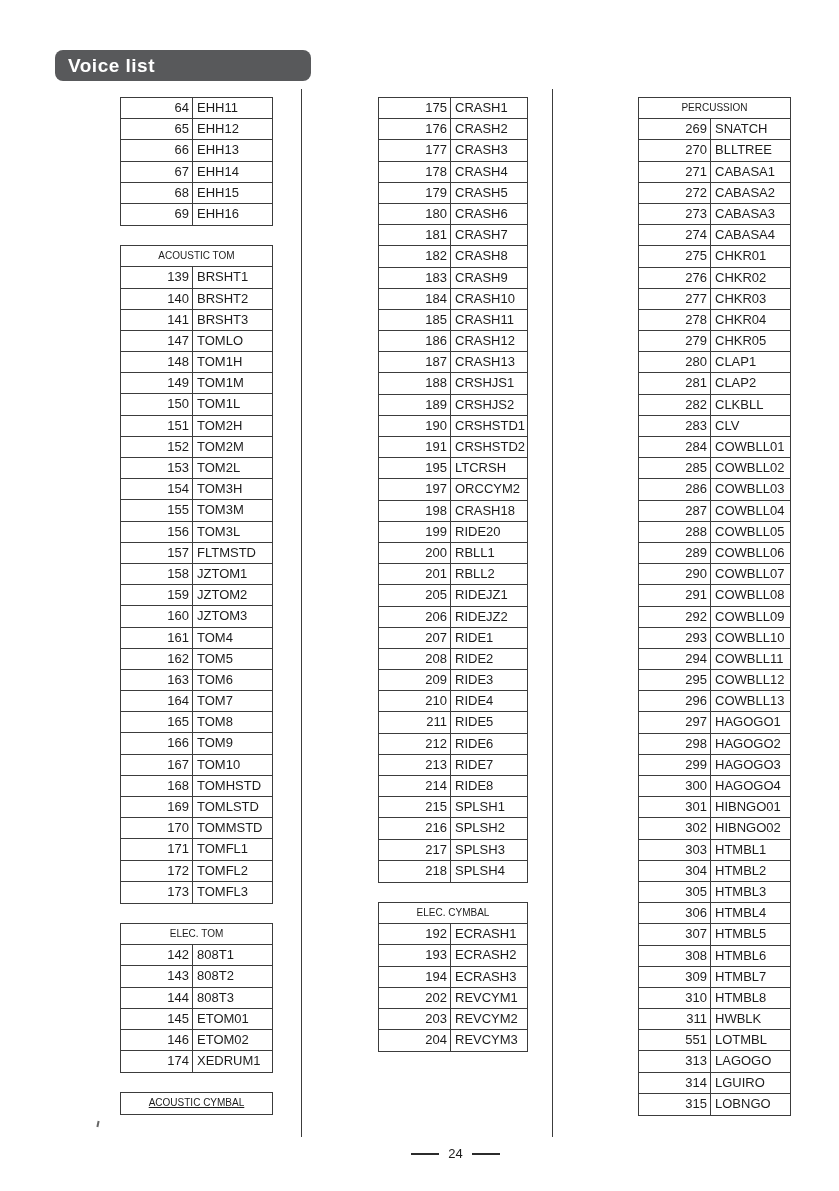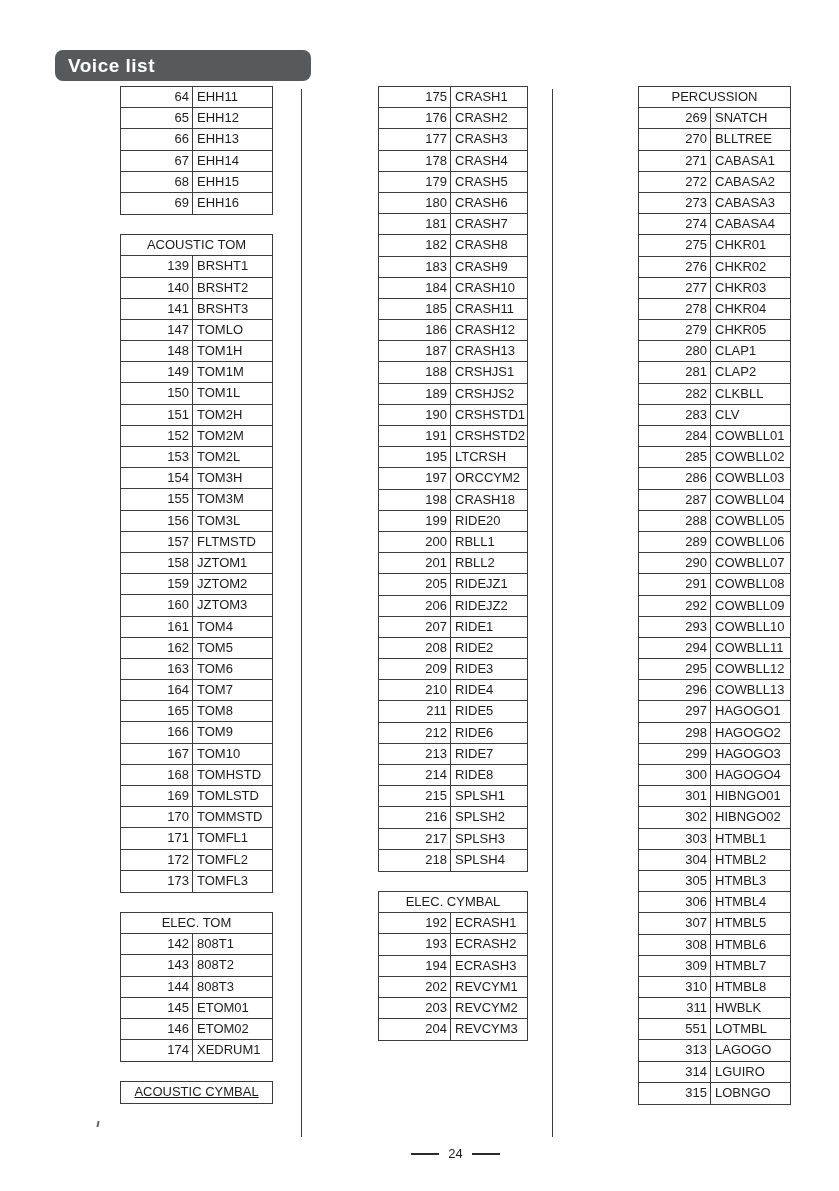--- a/index.html
+++ b/index.html
@@ -9,31 +9,31 @@
     font-family: "Liberation Sans", sans-serif;
     color: #1c1c1c;
   }
   .title-bar {
     position: absolute; left: 55px; top: 50px;
     width: 256px; height: 31px; border-radius: 8px;
     color: #ffffff; font-size: 19px; font-weight: 700;
     line-height: 31px; padding-left: 13px; letter-spacing: .5px;
     background: #58595b;
   }
-  .col { position: absolute; top: 86px; padding-left: 48px; }
+  .col { position: absolute; top: 97px; padding-left: 48px; }
   .col-0 { left: 72px;  width: 201px; }
   .col-1 { left: 330px; width: 198px; }
   .col-2 { left: 590px; width: 201px; }
   .vdiv { position: absolute; top: 89px; width: 1px; height: 1048px; background: #3c3c3c; }
   .vdiv-1 { left: 301px; }
   .vdiv-2 { left: 552px; }
   .vtable { border: 1px solid #3c3c3c; margin-bottom: 19px; background: #ffffff; }
   .thead {
     height: 21.2px; line-height: 20.5px; text-align: center;
-    font-size: 13px; border-bottom: 1px solid #3c3c3c;
+    font-size: 10px; border-bottom: 1px solid #3c3c3c;
   }
   .thead:last-child { border-bottom: none; text-decoration: underline; }
   .trow {
     display: flex; height: 21.2px; line-height: 20.5px;
     font-size: 13px; border-bottom: 1px solid #3c3c3c;
   }
   .trow:last-child { border-bottom: none; }
   .tnum {
     width: 72px; border-right: 1px solid #3c3c3c;
     text-align: right; padding-right: 3px;

